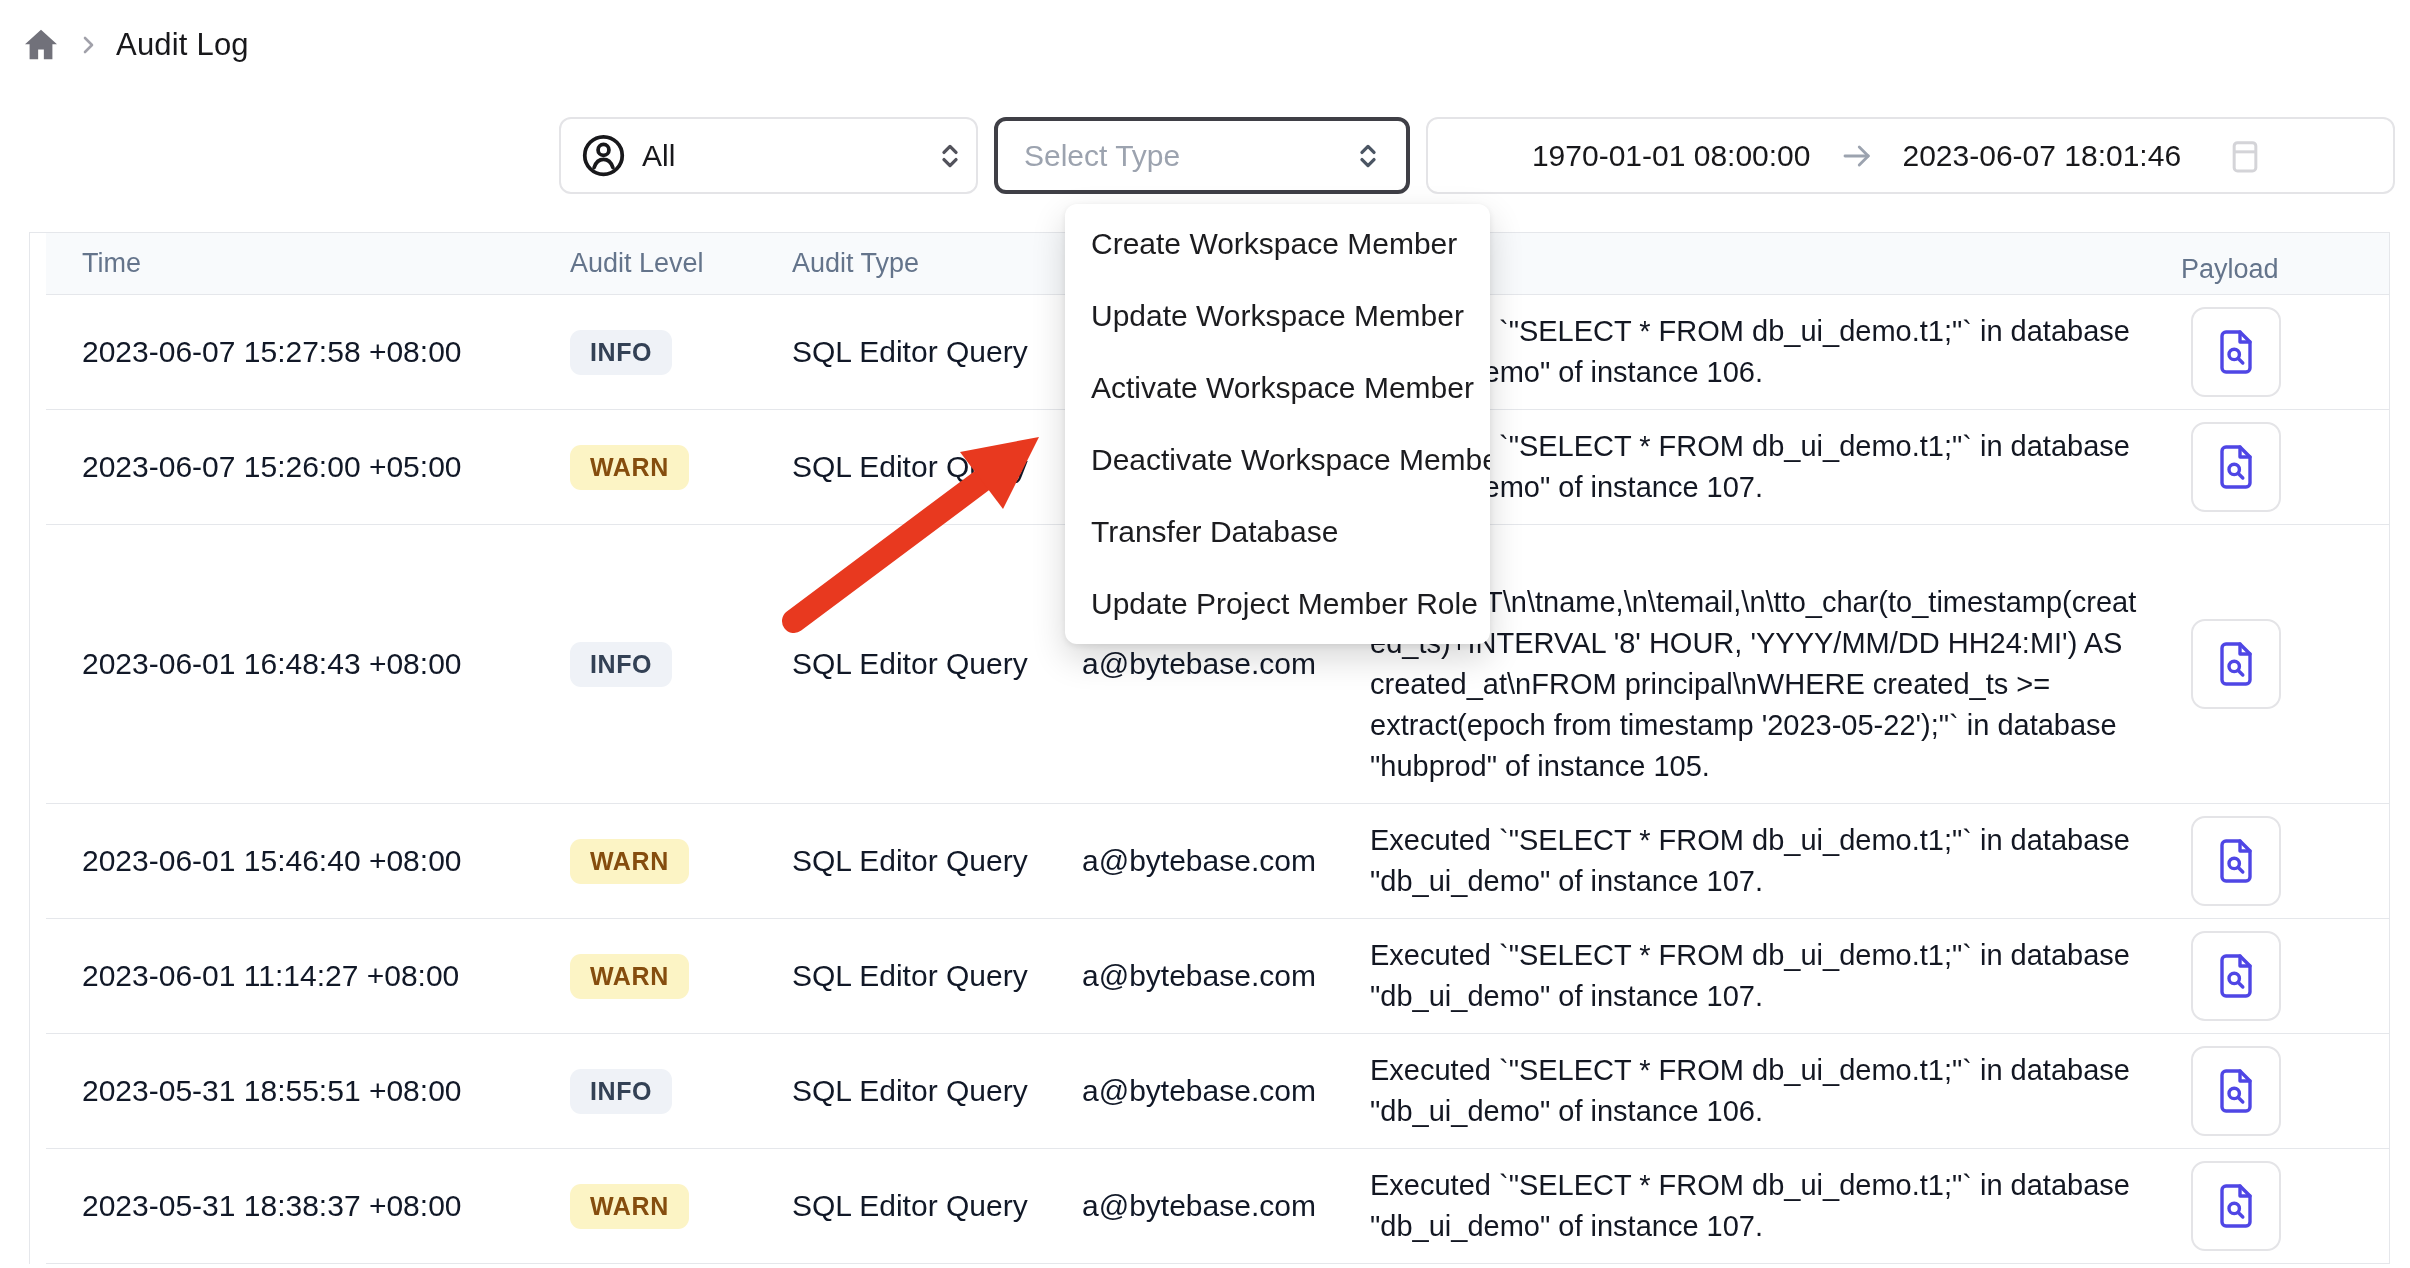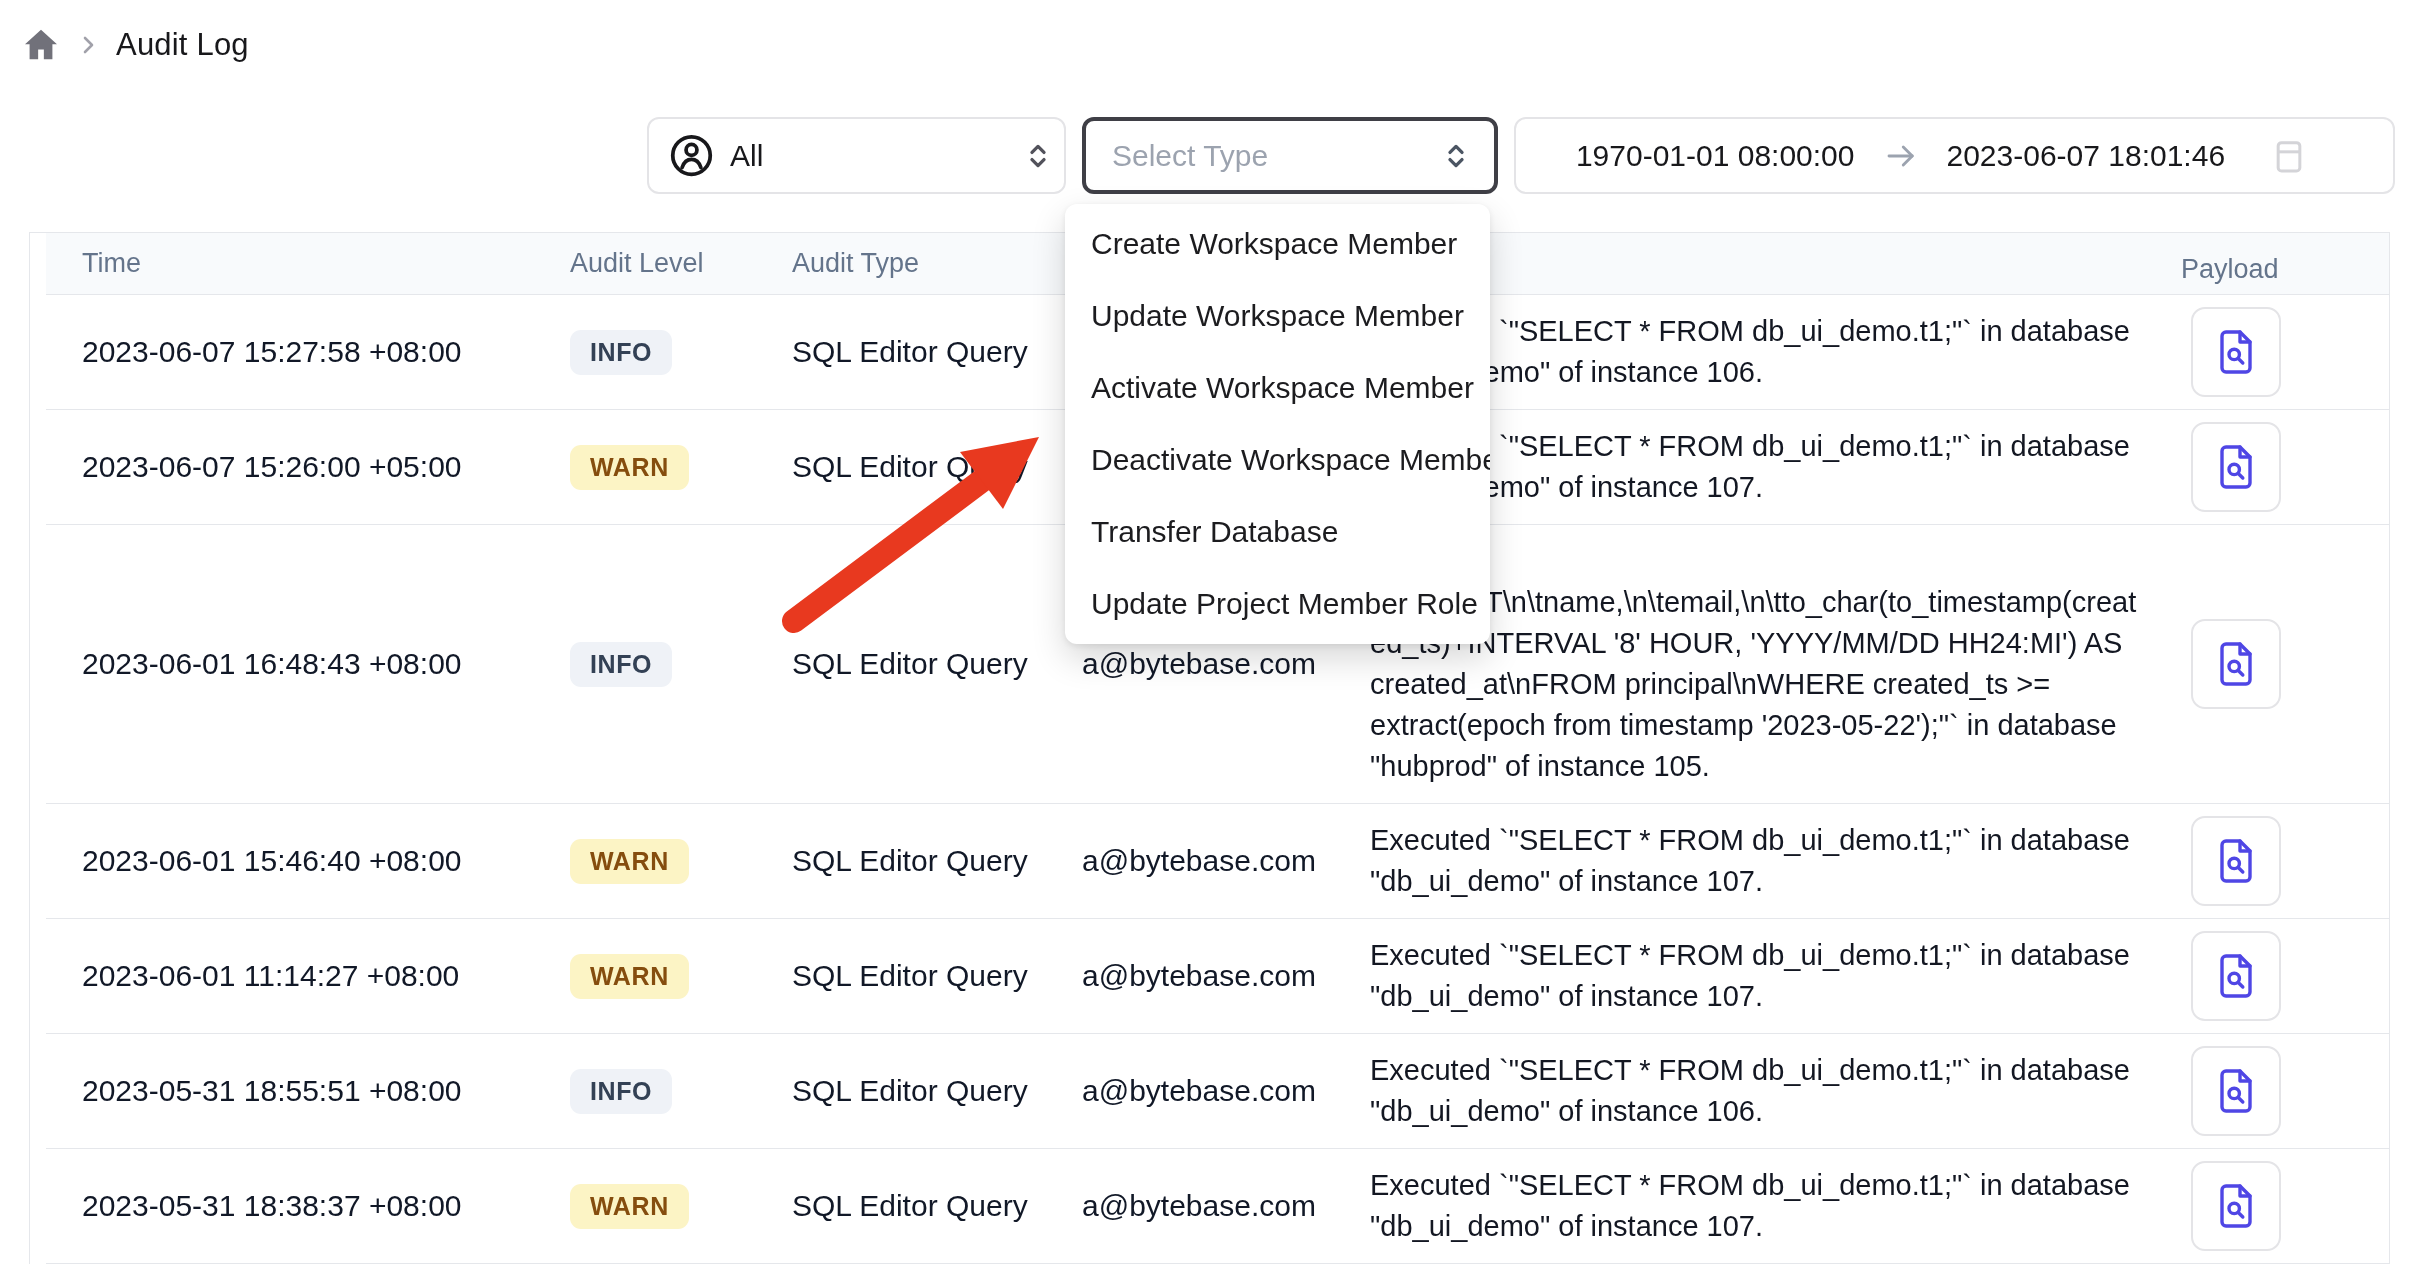--- a/index.html
+++ b/index.html
@@ -20,21 +20,21 @@
   .control {
     background:#fff; border:2px solid #e4e4e7; border-radius:12px;
     display:flex; align-items:center; font-size:30px; color:#18181b;
   }
   .select-all { width:419px; padding:0 10px 0 20px; gap:16px; }
   .select-all .grow { flex:1; }
   .select-type { width:416px; padding:0 22px 0 26px; border:4px solid #3f3f46; gap:16px; }
   .select-type .placeholder { flex:1; color:#9ca3af; }
   .updown-ic { width:32px; height:32px; flex:0 0 auto; }
   .user-ic { width:45px; height:45px; flex:0 0 auto; }
-  .daterange { width:881px; padding:0 24px 0 0; justify-content:center; gap:28px; }
+  .daterange { width:969px; padding:0 24px 0 0; justify-content:center; gap:28px; }
   .daterange .dt { white-space:nowrap; }
   .arrow-ic { width:36px; height:36px; }
   .cal-ic { width:40px; height:40px; margin-left:16px; }
 
   
   .type-menu {
     position:absolute; left:1065px; top:204px; width:425px; z-index:30;
     background:#fff; border-radius:12px; padding:4px 0;
     box-shadow:0 14px 34px rgba(0,0,0,0.16), 0 2px 6px rgba(0,0,0,0.08);
   }

